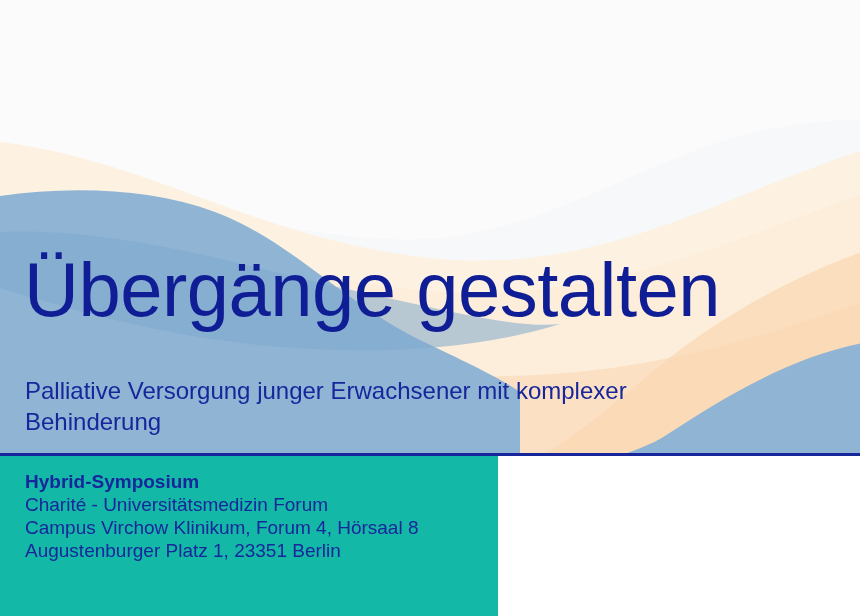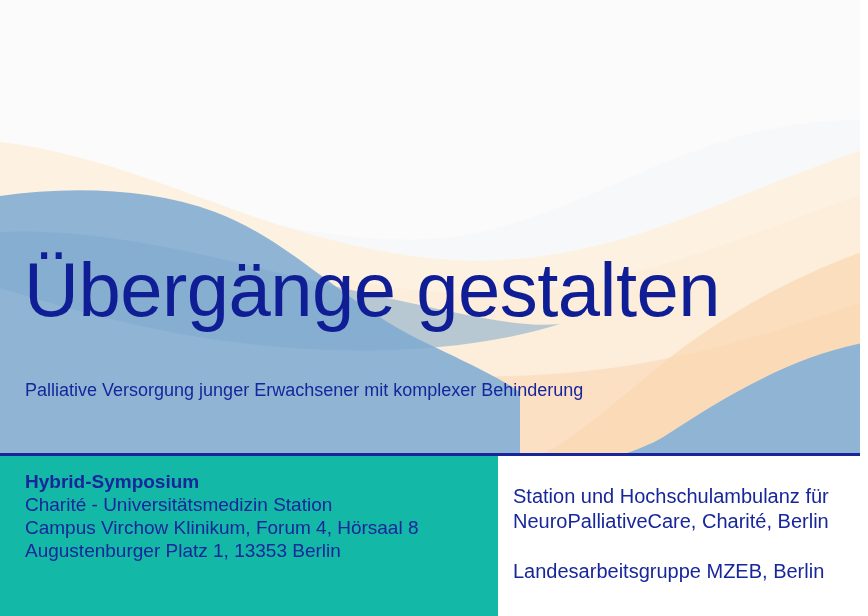--- a/index.html
+++ b/index.html
@@ -41,21 +41,21 @@
     line-height:1;
     color:#101E96;
     white-space:nowrap;
   }
 
   .subtitle {
     position:absolute;
     left:25px;
     top:375px;
     width:680px;
-    font-size:18px;
+    font-size:24px;
     font-weight:400;
     line-height:31px;
     color:#17269B;
   }
 
   
   .footer-rule {
     position:absolute;
     left:0; top:453px;
     width:868px; height:3px;
@@ -136,30 +136,21 @@
     <h1 class="headline">Übergänge gestalten</h1>
 
     <p class="subtitle">Palliative Versorgung junger Erwachsener mit komplexer Behinderung</p>
 
     <div class="footer-rule"></div>
 
     <div class="footer">
 
       <div class="footer-left">
         <div class="ev-line bold">Hybrid-Symposium</div>
-        <div class="ev-line">Charité - Universitätsmedizin Station</div>
+        <div class="ev-line">Charité - Universitätsmedizin Forum</div>
         <div class="ev-line">Campus Virchow Klinikum, Forum 4, Hörsaal 8</div>
-        <div class="ev-line">Augustenburger Platz 1, 13353 Berlin</div>
+        <div class="ev-line">Augustenburger Platz 1, 23351 Berlin</div>
       </div>
 
-      <div class="footer-right">
-        <div class="org-block">
-          <div>Station und Hochschulambulanz für</div>
-          <div>NeuroPalliativeCare, Charité, Berlin</div>
-        </div>
-        <div class="org-block">
-          <div>Landesarbeitsgruppe MZEB, Berlin</div>
-        </div>
-      </div>
 
     </div>
   </div>
 </div>
 
 </body></html>

